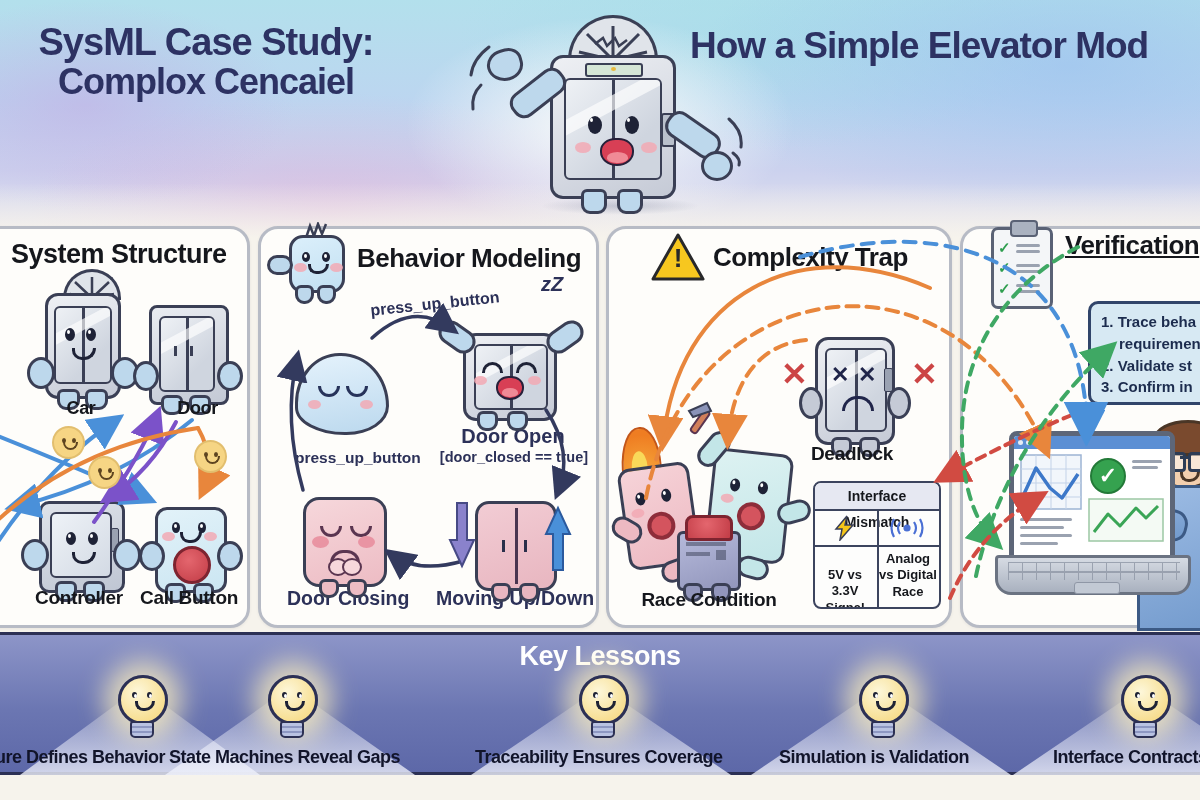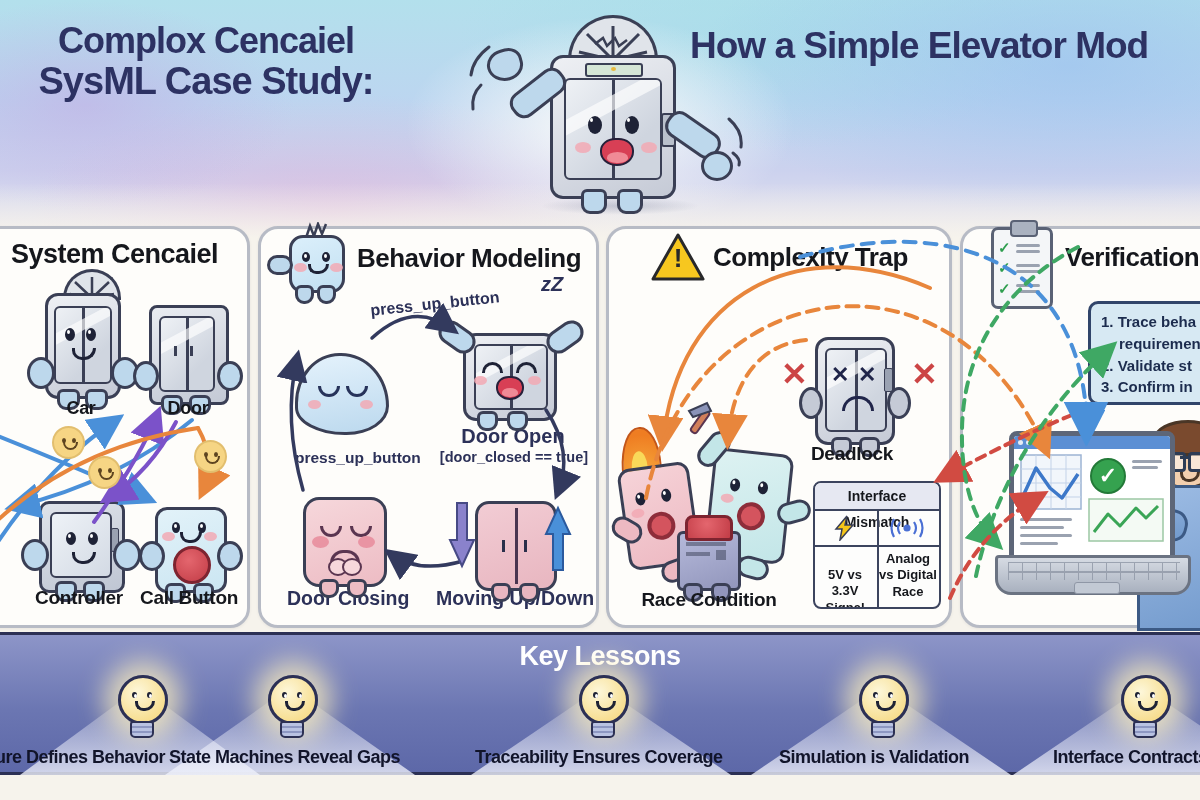--- a/index.html
+++ b/index.html
@@ -69,22 +69,22 @@
   .box-cell{font-weight:bold;color:#15171c;font-size:13px;line-height:1.25;text-align:center;}
 </style>
 </head>
 <body>
 
 <div id="canvas">
 
   <div class="sky"></div>
 
   <div class="title abs" style="left:10px;top:22px;width:392px;text-align:center;font-size:38px;z-index:20;">
+    <div>SysML Case Study:</div>
     <div style="font-size:36px;">Complox Cencaiel</div>
-    <div>SysML Case Study:</div>
   </div>
   <div class="title abs" style="left:690px;top:26px;font-size:37px;white-space:nowrap;z-index:20;">How a Simple Elevator Mod</div>
 
   <div class="abs" style="left:455px;top:5px;width:300px;height:215px;z-index:25;">
     <div class="abs" style="left:85px;top:192px;width:160px;height:18px;background:radial-gradient(ellipse at center,rgba(90,100,135,.28),transparent 70%);"></div>
     <div class="fan" style="left:113px;top:10px;width:84px;height:44px;border-radius:84px 84px 0 0;">
       <svg width="84" height="44">
           <g stroke="#3a3f55" stroke-width="3" fill="none">
         <path d="M42,42 L42,8 M42,42 L16,16 M42,42 L68,16 M42,42 L8,34 M42,42 L76,34"></path>
         <path d="M24,26 l8,-6 l4,8 l8,-8 l4,8 l8,-6" stroke-width="2.5"></path>
@@ -117,21 +117,21 @@
       </svg>
     <svg class="abs" style="left:268px;top:112px;" width="28" height="50">
       <g stroke="#3a3f55" stroke-width="3" fill="none" stroke-linecap="round">
         <path d="M6,2 Q20,14 18,30"></path>
           <path d="M10,36 Q18,42 16,48"></path>
         </g>
       </svg>
   </div>
 
   <div class="panel" style="left:-42px;width:286px;">
-    <div class="panel-title" style="left:50px;top:10px;font-size:27px;">System Cencaiel</div>
+    <div class="panel-title" style="left:50px;top:10px;font-size:27px;">System Structure</div>
 
     <div class="fan" style="left:102px;top:40px;width:52px;height:28px;border-radius:52px 52px 0 0;">
       <svg width="52" height="28">
           <g stroke="#3a3f55" stroke-width="2.5" fill="none">
         <path d="M26,26 L26,5 M26,26 L9,10 M26,26 L43,10 M26,26 L4,22 M26,26 L48,22"></path>
           </g>
         </svg></div>
     <div class="chibi elev-body" style="left:84px;top:64px;width:70px;height:100px;">
       <div class="doors" style="left:6px;top:10px;width:54px;height:74px;"></div>
       <div class="eye" style="left:17px;top:32px;"></div>
@@ -146,21 +146,21 @@
 
     <div class="chibi" style="left:188px;top:76px;width:74px;height:94px;background:linear-gradient(160deg,#e9ecf1,#c3c9d5);border-radius:8px;">
       <div class="doors" style="left:7px;top:8px;width:52px;height:72px;"></div>
       <div class="abs" style="left:22px;top:38px;width:3px;height:10px;background:#3a3f55;"></div>
       <div class="abs" style="left:38px;top:38px;width:3px;height:10px;background:#3a3f55;"></div>
     </div>
     <div class="stub" style="left:172px;top:132px;width:20px;height:24px;border-radius:50%;"></div>
     <div class="stub" style="left:256px;top:132px;width:20px;height:24px;border-radius:50%;"></div>
     <div class="foot" style="left:200px;top:166px;width:16px;height:14px;"></div>
     <div class="foot" style="left:228px;top:166px;width:16px;height:14px;"></div>
-    <div class="node-label" style="left:197px;top:169px;width:60px;">Door</div>
+    <div class="node-label" style="left:197px;top:169px;width:60px;text-align:right;">Door</div>
 
     <div class="chibi" style="left:78px;top:272px;width:80px;height:86px;background:linear-gradient(160deg,#dfe3ea,#bfc6d3);border-radius:10px;">
       <div class="abs" style="left:8px;top:8px;width:58px;height:62px;background:linear-gradient(135deg,#eef2f7,#d3dae4);border:2.5px solid #3a3f55;border-radius:6px;">
         <div class="eye" style="left:14px;top:18px;"></div>
         <div class="eye" style="left:36px;top:18px;"></div>
         <div class="smile" style="left:20px;top:38px;width:18px;height:9px;"></div>
       </div>
       <div class="abs" style="left:69px;top:24px;width:6px;height:22px;background:#9aa2b2;border:1.5px solid #3a3f55;border-radius:2px;"></div>
     </div>
     <div class="stub" style="left:60px;top:310px;width:22px;height:26px;border-radius:50%;"></div>
@@ -355,21 +355,21 @@
         <span class="check">✓</span><br>
         <span class="check">✓</span>
       </div>
       <div class="mini-line" style="left:22px;top:14px;width:24px;"></div>
       <div class="mini-line" style="left:22px;top:20px;width:24px;"></div>
       <div class="mini-line" style="left:22px;top:34px;width:24px;"></div>
       <div class="mini-line" style="left:22px;top:40px;width:24px;"></div>
       <div class="mini-line" style="left:22px;top:54px;width:24px;"></div>
       <div class="mini-line" style="left:22px;top:60px;width:24px;"></div>
     </div>
-    <div class="panel-title" style="left:102px;top:13px;">Verification</div>
+    <div class="panel-title" style="left:102px;top:1px;text-decoration:underline;">Verification</div>
 
     <div class="abs" style="left:125px;top:72px;width:162px;height:104px;background:#d7e9f3;border:3px solid #31456a;border-radius:10px;padding:7px 10px;box-sizing:border-box;font-weight:bold;font-size:15px;color:#1c2c4e;line-height:1.45;">
       <div>1. Trace beha</div>
       <div style="padding-left:18px;">requiremen</div>
       <div>2. Validate st</div>
       <div>3. Confirm in</div>
     </div>
 
     <div class="abs" style="left:168px;top:182px;width:120px;height:214px;">
       <div class="abs" style="left:24px;top:14px;width:56px;height:58px;background:#f3cfae;border:3px solid #4a3626;border-radius:46%;">

